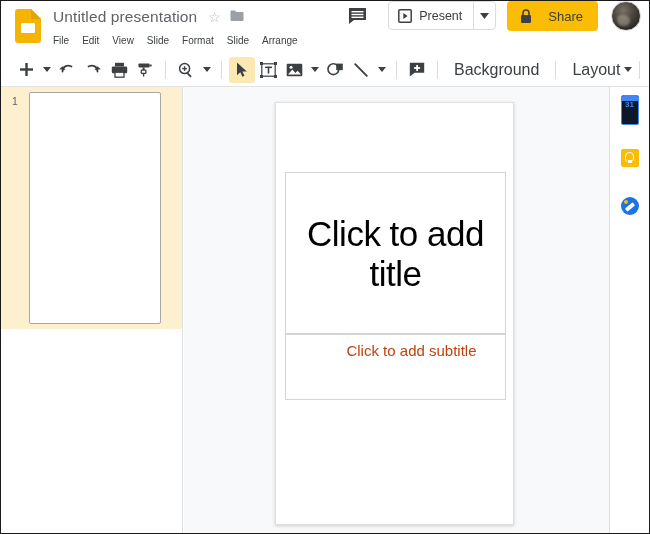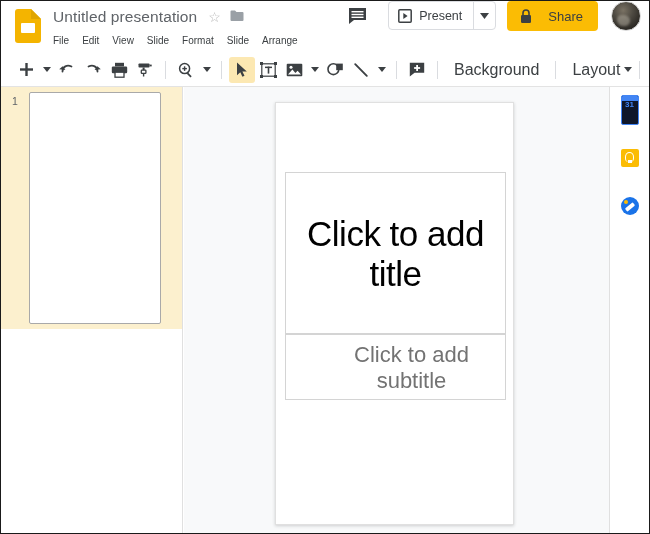--- a/index.html
+++ b/index.html
@@ -305,22 +305,22 @@
   .ph-subtitle {
     left: 9px;
     top: 230px;
     width: 221px;
     height: 67px;
     padding: 0 8px;
     align-items: flex-start;
     padding-top: 8px;
   }
   .ph-subtitle span {
-    font-size: 22px;
-    color: #737373;
+    font-size: 15px;
+    color: #c2410c;
     line-height: 1.2;
     margin-left: 32px;
   }
 
   
   .sidepanel {
     position: absolute;
     top: 86px;
     right: 0;
     width: 40px;

